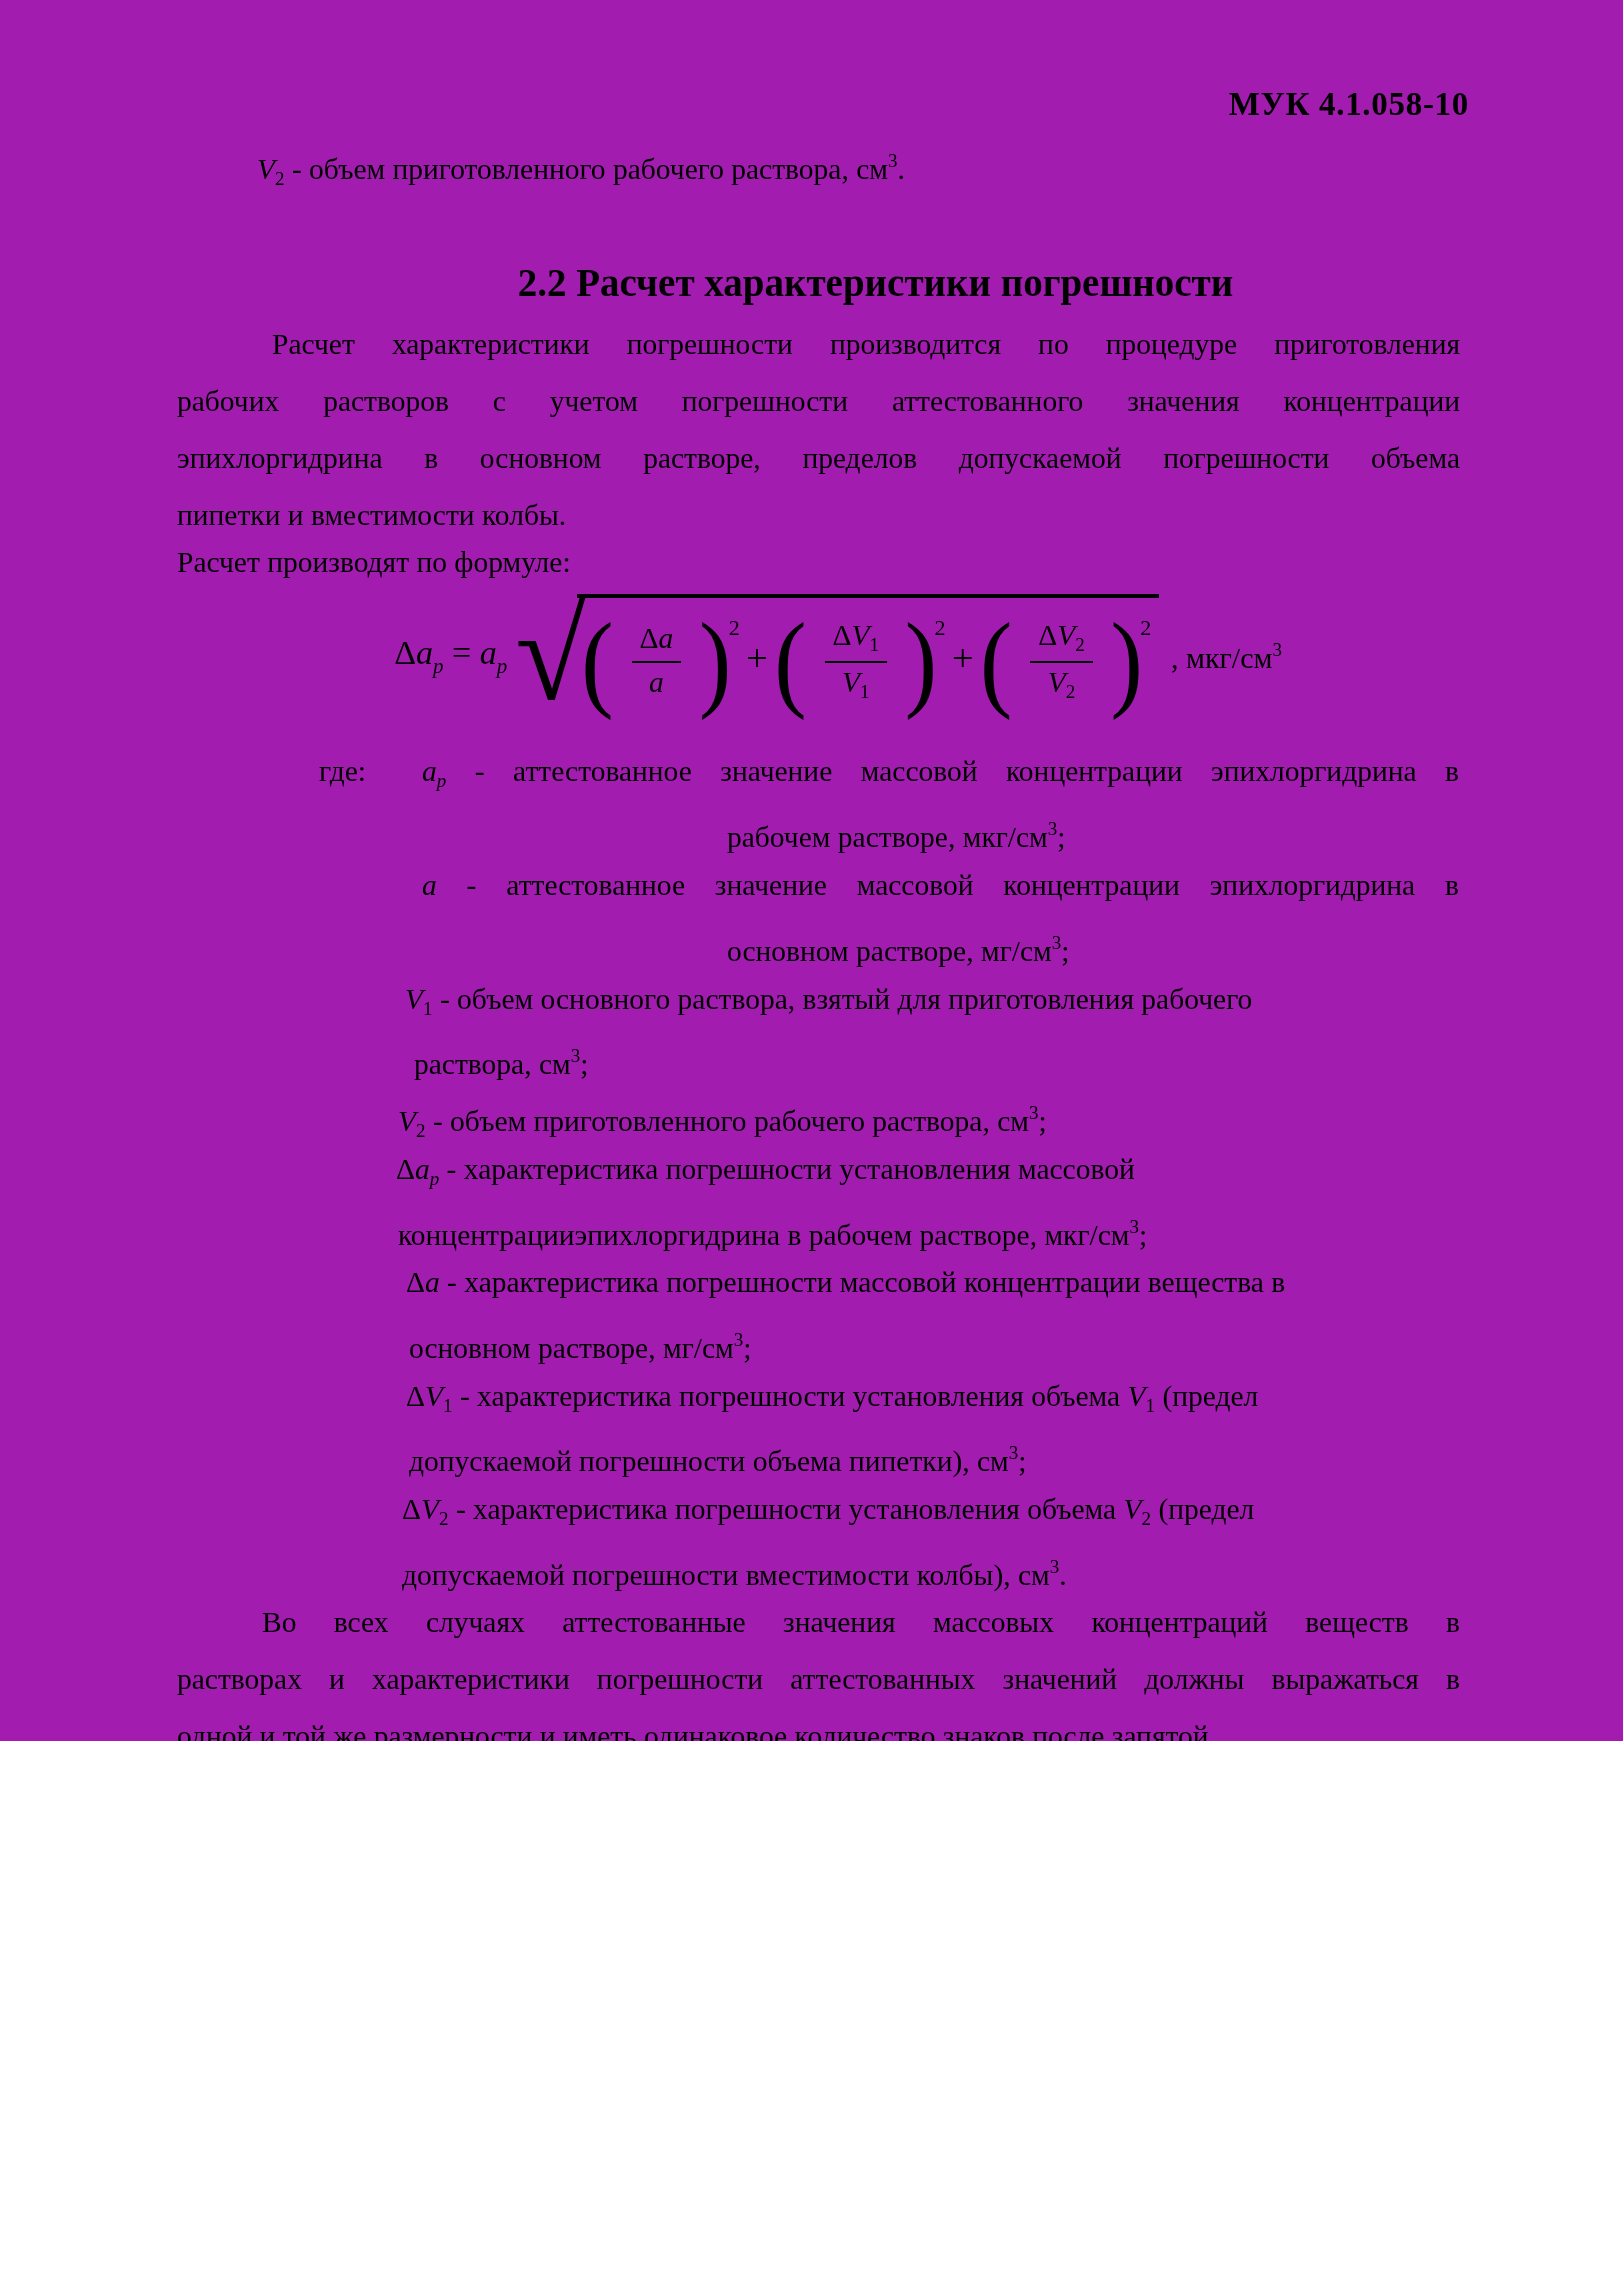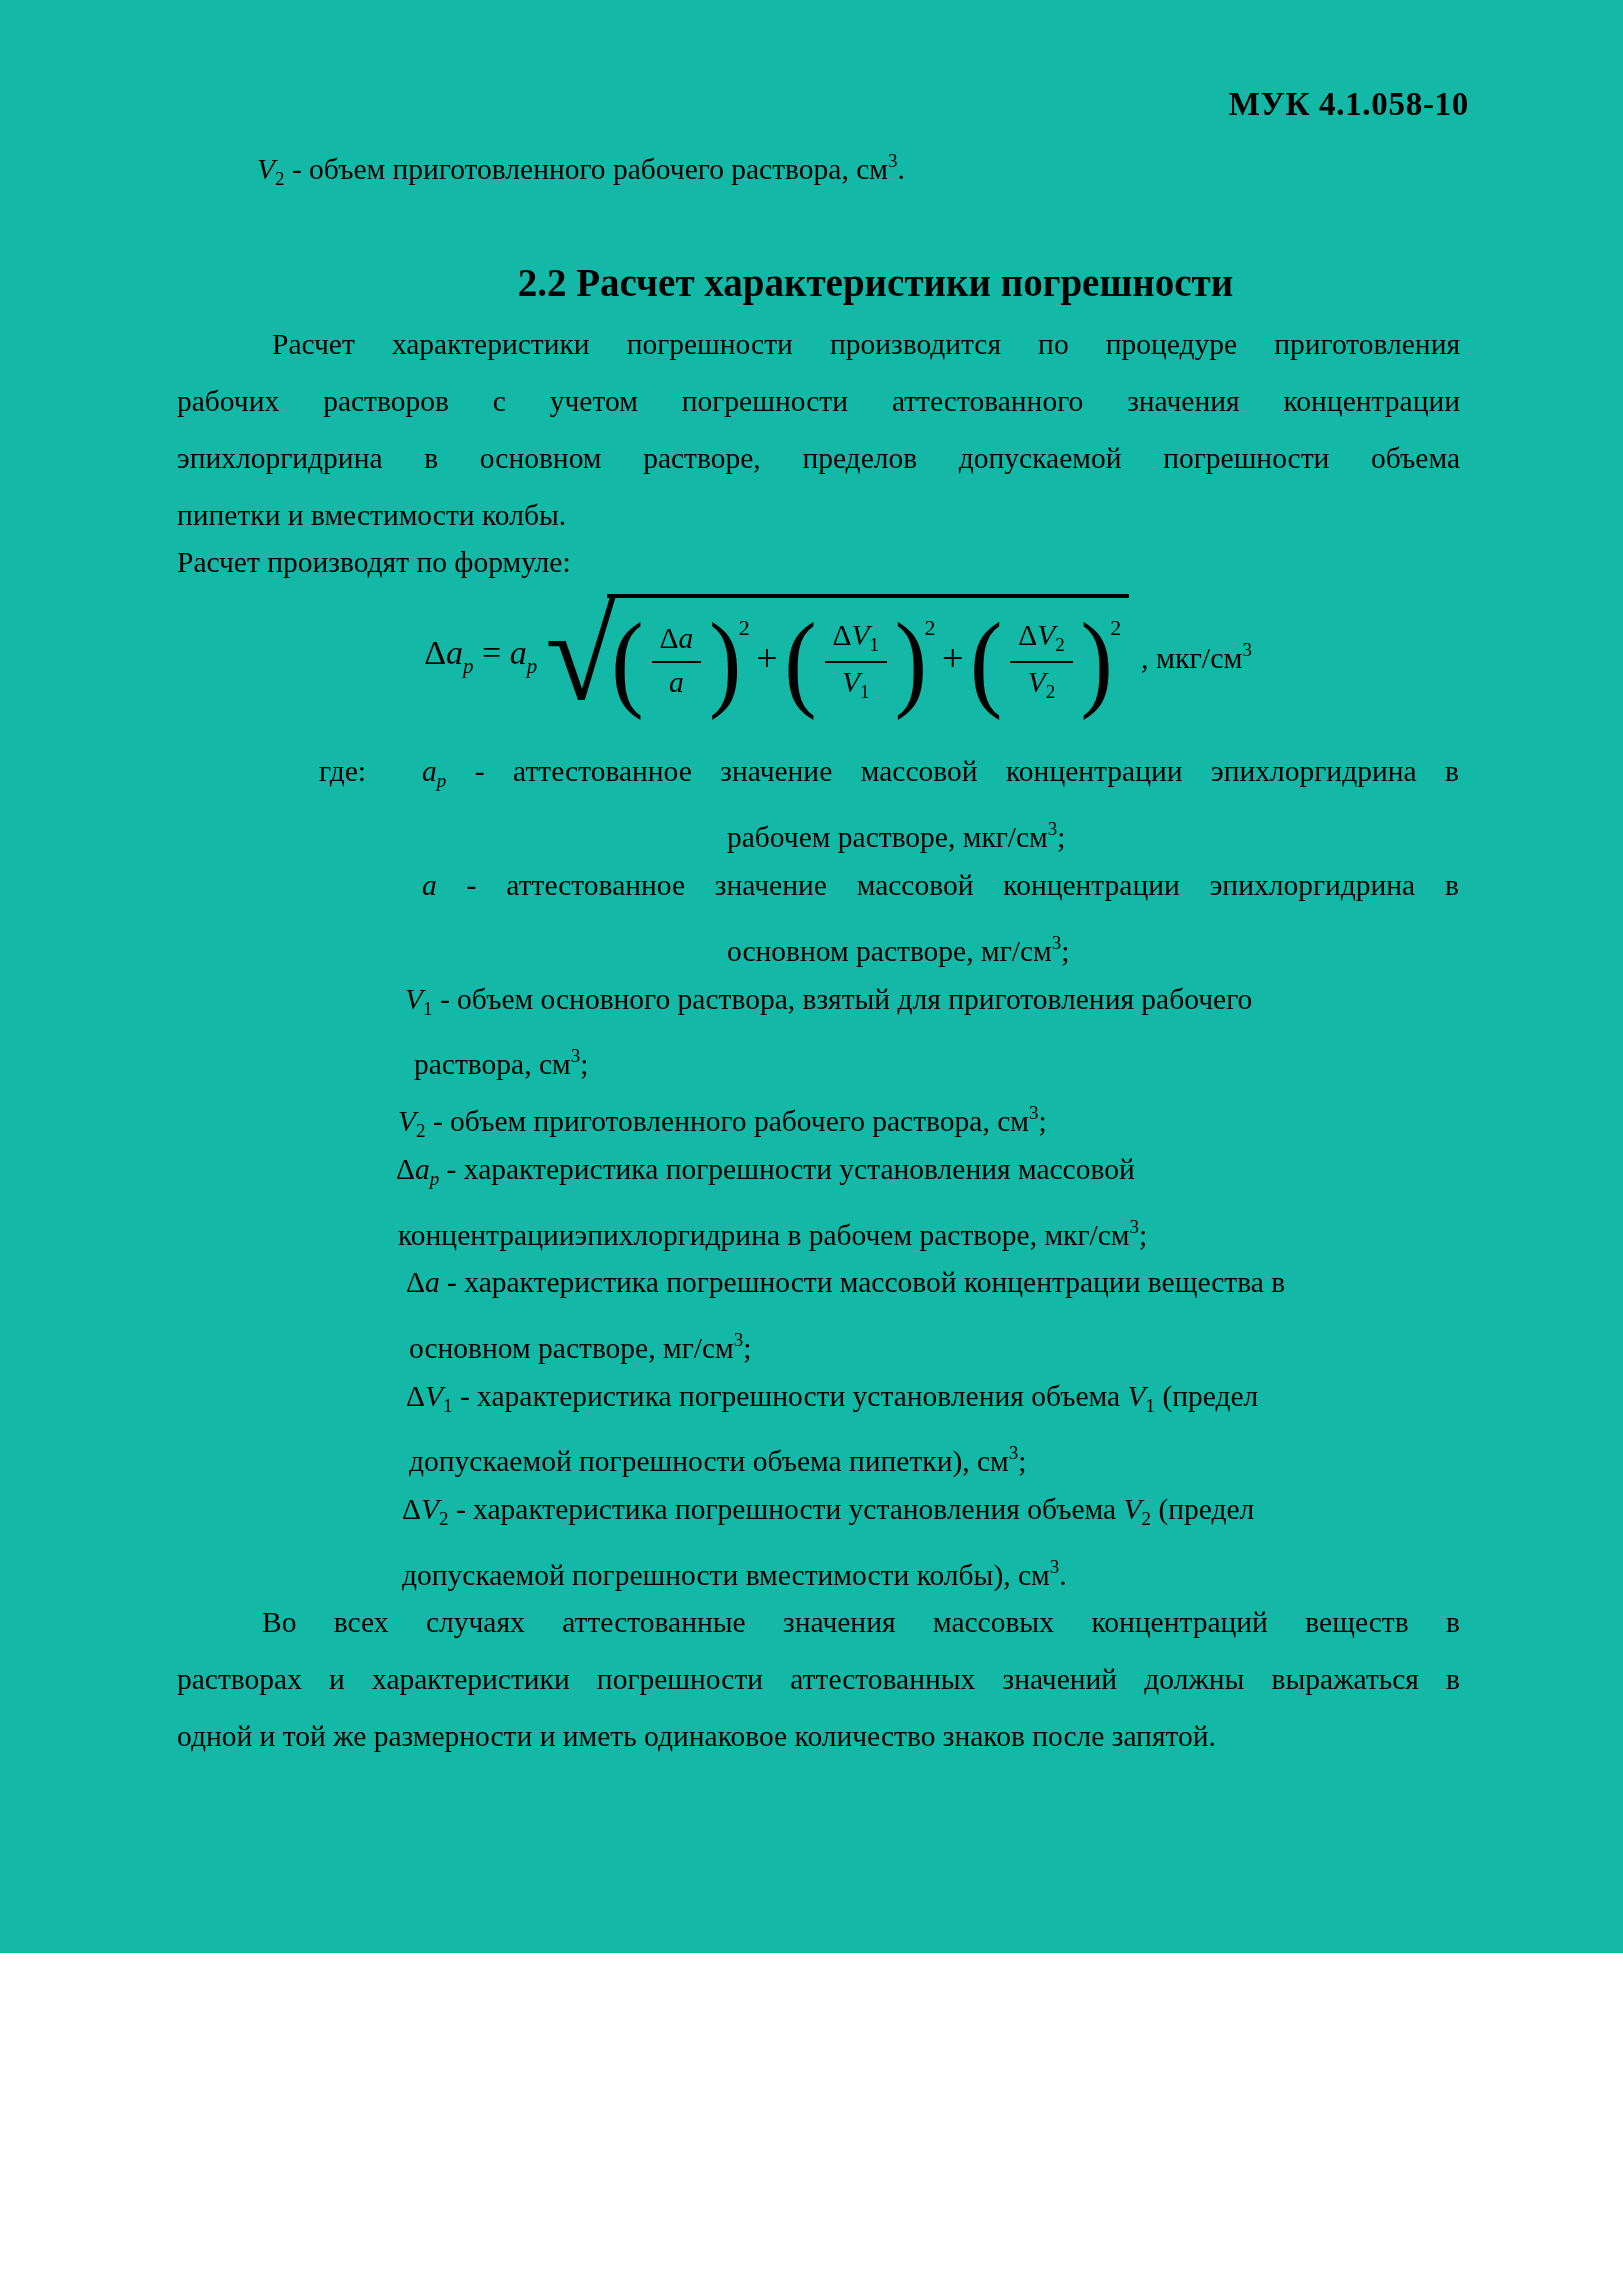--- a/index.html
+++ b/index.html
@@ -1,19 +1,19 @@
 <!DOCTYPE html>
 <html style="font-size:10.5px"><head>
 <meta charset="utf-8">
 <style>
   html,body{margin:0;padding:0;background:#fff;}
   .page{
     position:relative;
-    width:1623px;height:1953px;
-    background:#14b8a6;
+    width:1623px;height:1741px;
+    background:#a21caf;
     font-family:"Liberation Serif",serif;
     color:#000;
     overflow:hidden;
   }
   .ln{
     position:absolute;
     white-space:nowrap;
     font-size:29.5px;
     line-height:41px;
   }
@@ -46,21 +46,21 @@
     display:flex;align-items:center;
     border-top:4.6px solid #000;
     padding:6.5px 7.9px 2.6px 3.9px;
     min-height:113px;
   }
   .term{display:flex;align-items:center;}
   .paren{
     font-size:97px;line-height:1;font-weight:300;
     transform:scaleY(1.12);
   }
-  .frac{display:flex;flex-direction:column;align-items:center;font-size:29.5px;margin:0 8px;}
+  .frac{display:flex;flex-direction:column;align-items:center;font-size:29.5px;margin:0 18px;}
   .num{border-bottom:2.6px solid #000;padding:0 7.9px 5.2px;}
   .den{padding-top:3.9px;}
   .exp{font-size:22px;align-self:flex-start;margin:2.6px 0 0 -2.6px;}
   .plus{font-size:38px;margin:0 6.5px;position:relative;top:-2.6px;}
   .f-units{font-size:30px;margin-left:11.8px;white-space:nowrap;}
 </style>
 </head>
 <body>
 
 <div class="page">

